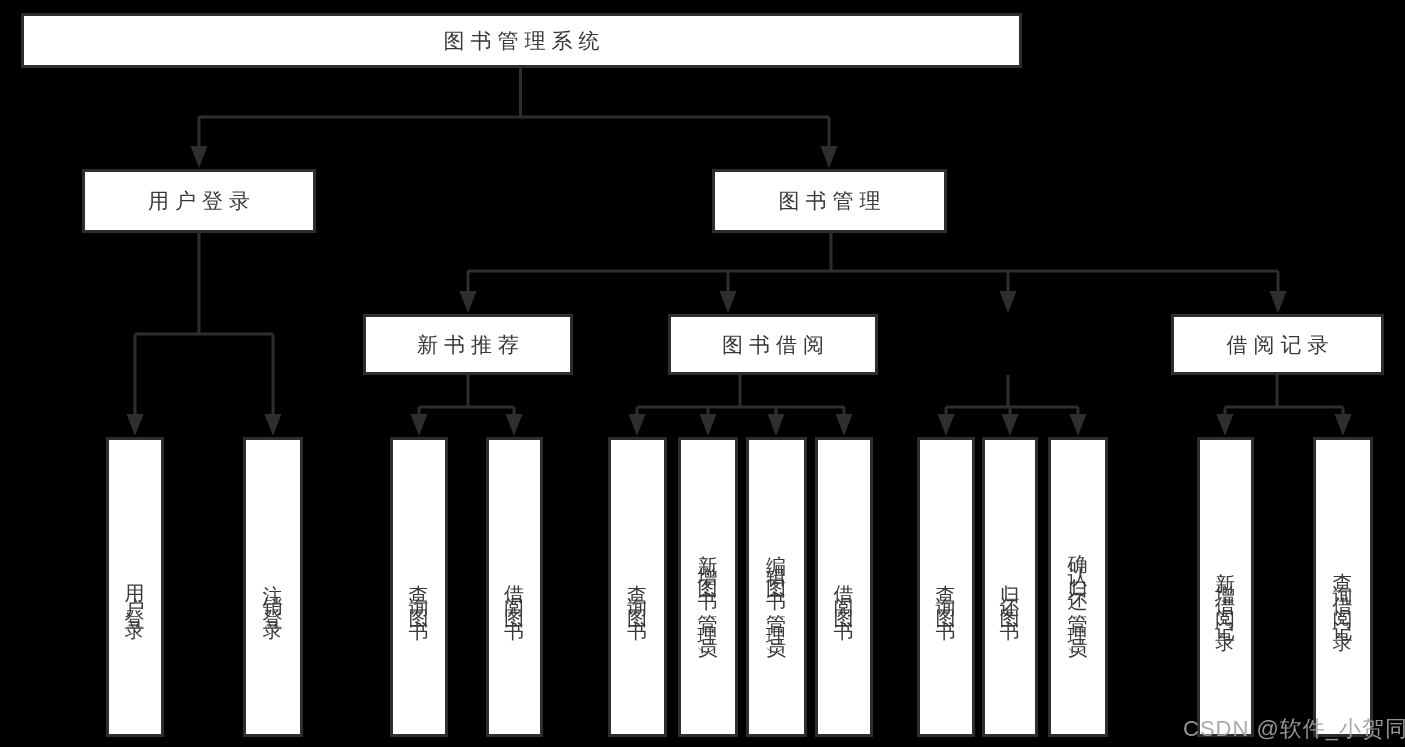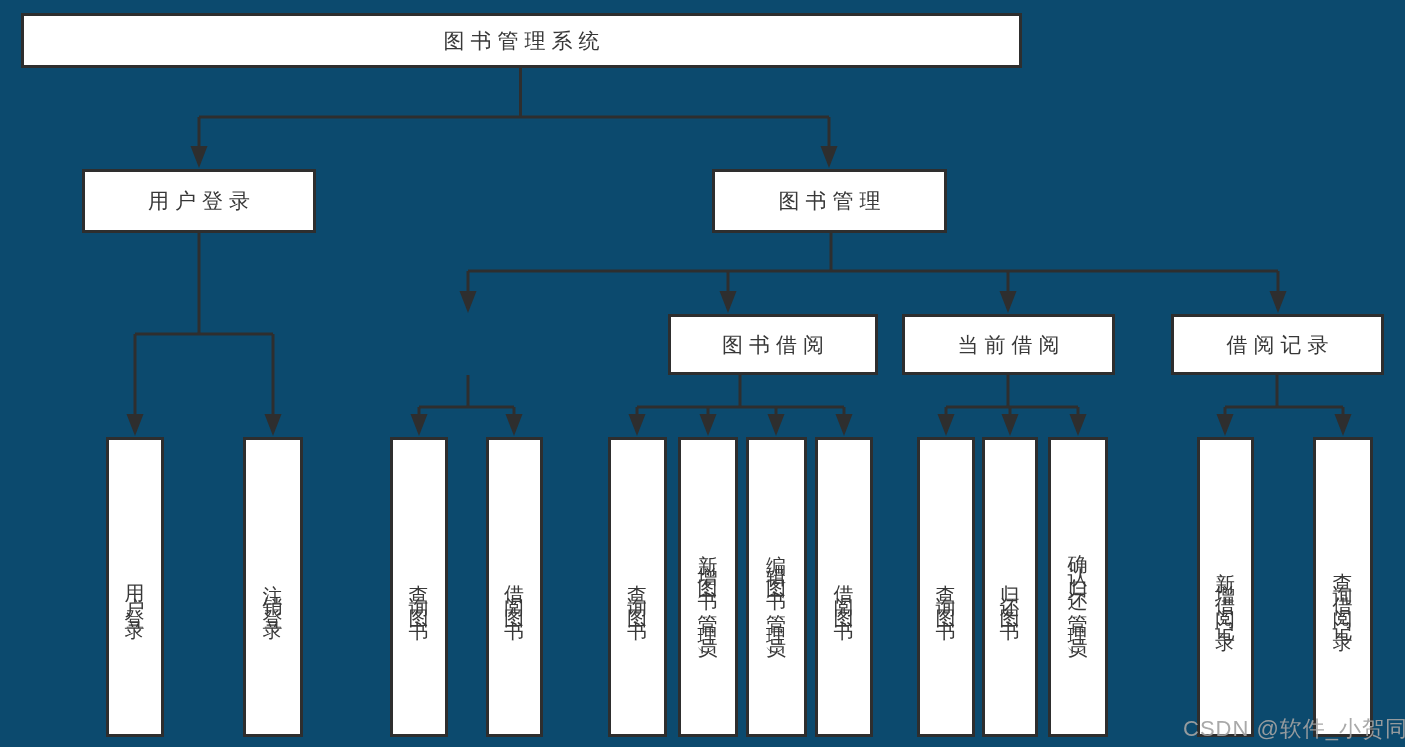--- a/index.html
+++ b/index.html
@@ -1,20 +1,20 @@
 <!DOCTYPE html>
 <html><head>
 <meta charset="utf-8">
 <style>
   html,body { margin:0; padding:0; background:#ffffff; }
   .canvas {
     position:relative;
     width:1405px;
     height:747px;
-    background:#0c4a6e;
+    background:#000000;
     font-family:"Liberation Sans","DejaVu Sans",sans-serif;
     overflow:hidden;
   }
   svg.connectors {
     position:absolute;
     left:0; top:0;
     width:1405px; height:747px;
     pointer-events:none;
   }
   .node {
@@ -103,25 +103,25 @@
     <span class="lbl">图书管理系统</span>
   </div>
 
   <div class="node h-node" style="left:82px; top:169px; width:234px; height:64px;">
     <span class="lbl">用户登录</span>
   </div>
   <div class="node h-node" style="left:712px; top:169px; width:235px; height:64px;">
     <span class="lbl">图书管理</span>
   </div>
 
+  <div class="node h-node" style="left:363px; top:314px; width:210px; height:61px;">
+    <span class="lbl">新书推荐</span>
+  </div>
   <div class="node h-node" style="left:624px; top:314px; width:210px; height:61px;margin-left:44px;">
     <span class="lbl">图书借阅</span>
-  </div>
-  <div class="node h-node" style="left:902px; top:314px; width:213px; height:61px;">
-    <span class="lbl">当前借阅</span>
   </div>
   <div class="node h-node" style="left:1171px; top:314px; width:213px; height:61px;justify-content:center;">
     <span class="lbl">借阅记录</span>
   </div>
 
   <div class="node v-node" style="left:106px; top:437px; width:58px; height:300px;">
     <span class="lbl">用户登录</span>
   </div>
   <div class="node v-node" style="left:243px; top:437px; width:60px; height:300px;">
     <span class="lbl">注销登录</span>

